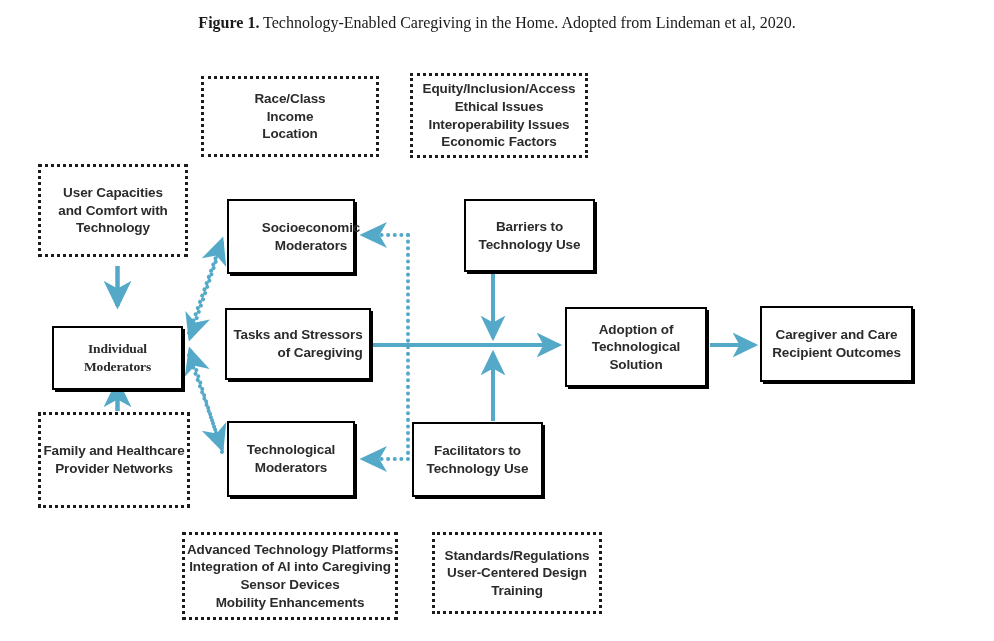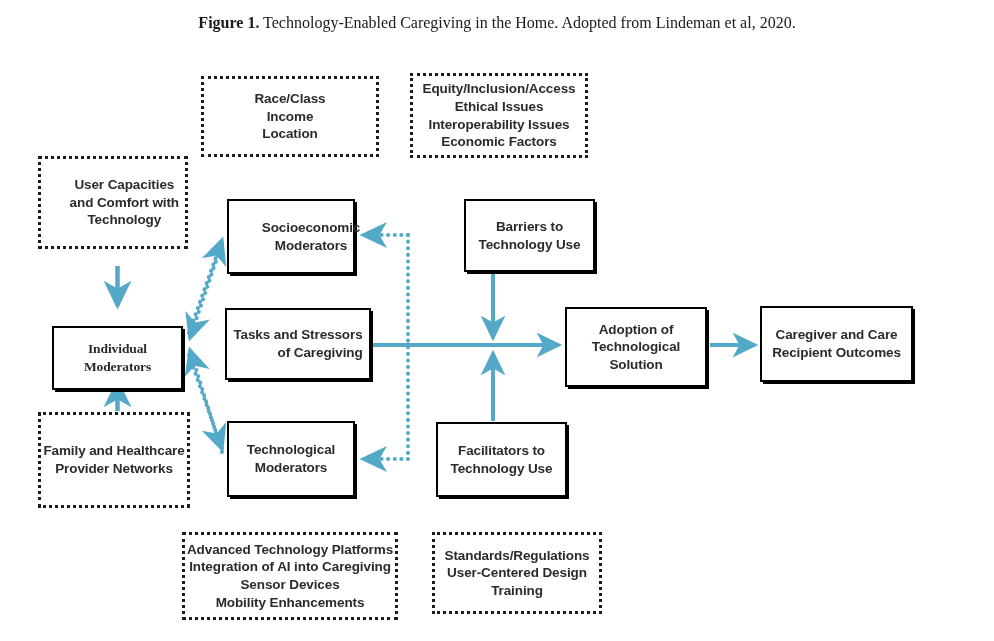--- a/index.html
+++ b/index.html
@@ -134,21 +134,21 @@
 
     <div class="node dotted" style="left:410px; top:23px; width:178px; height:85px;">
       <div class="lines">
         <div>Equity/Inclusion/Access</div>
         <div>Ethical Issues</div>
         <div>Interoperability Issues</div>
         <div>Economic Factors</div>
       </div>
     </div>
 
-    <div class="node dotted" style="left:38px; top:106px; width:150px; height:93px;justify-content:flex-end;">
+    <div class="node dotted" style="left:38px; top:114px; width:150px; height:93px;">
       <div class="lines">
         <div>User Capacities</div>
         <div>and Comfort with</div>
         <div>Technology</div>
       </div>
     </div>
 
     <div class="node dotted" style="left:38px; top:362px; width:152px; height:96px;">
       <div class="lines">
         <div>Family and Healthcare</div>
@@ -201,21 +201,21 @@
       </div>
     </div>
 
     <div class="node solid" style="left:428px; top:149px; width:131px; height:73px;margin-left:36px;">
       <div class="lines">
         <div>Barriers to</div>
         <div>Technology Use</div>
       </div>
     </div>
 
-    <div class="node solid" style="left:436px; top:372px; width:131px; height:75px;">
+    <div class="node solid" style="left:412px; top:372px; width:131px; height:75px;">
       <div class="lines">
         <div>Facilitators to</div>
         <div>Technology Use</div>
       </div>
     </div>
 
     <div class="node solid" style="left:565px; top:257px; width:142px; height:80px;">
       <div class="lines">
         <div>Adoption of</div>
         <div>Technological</div>

